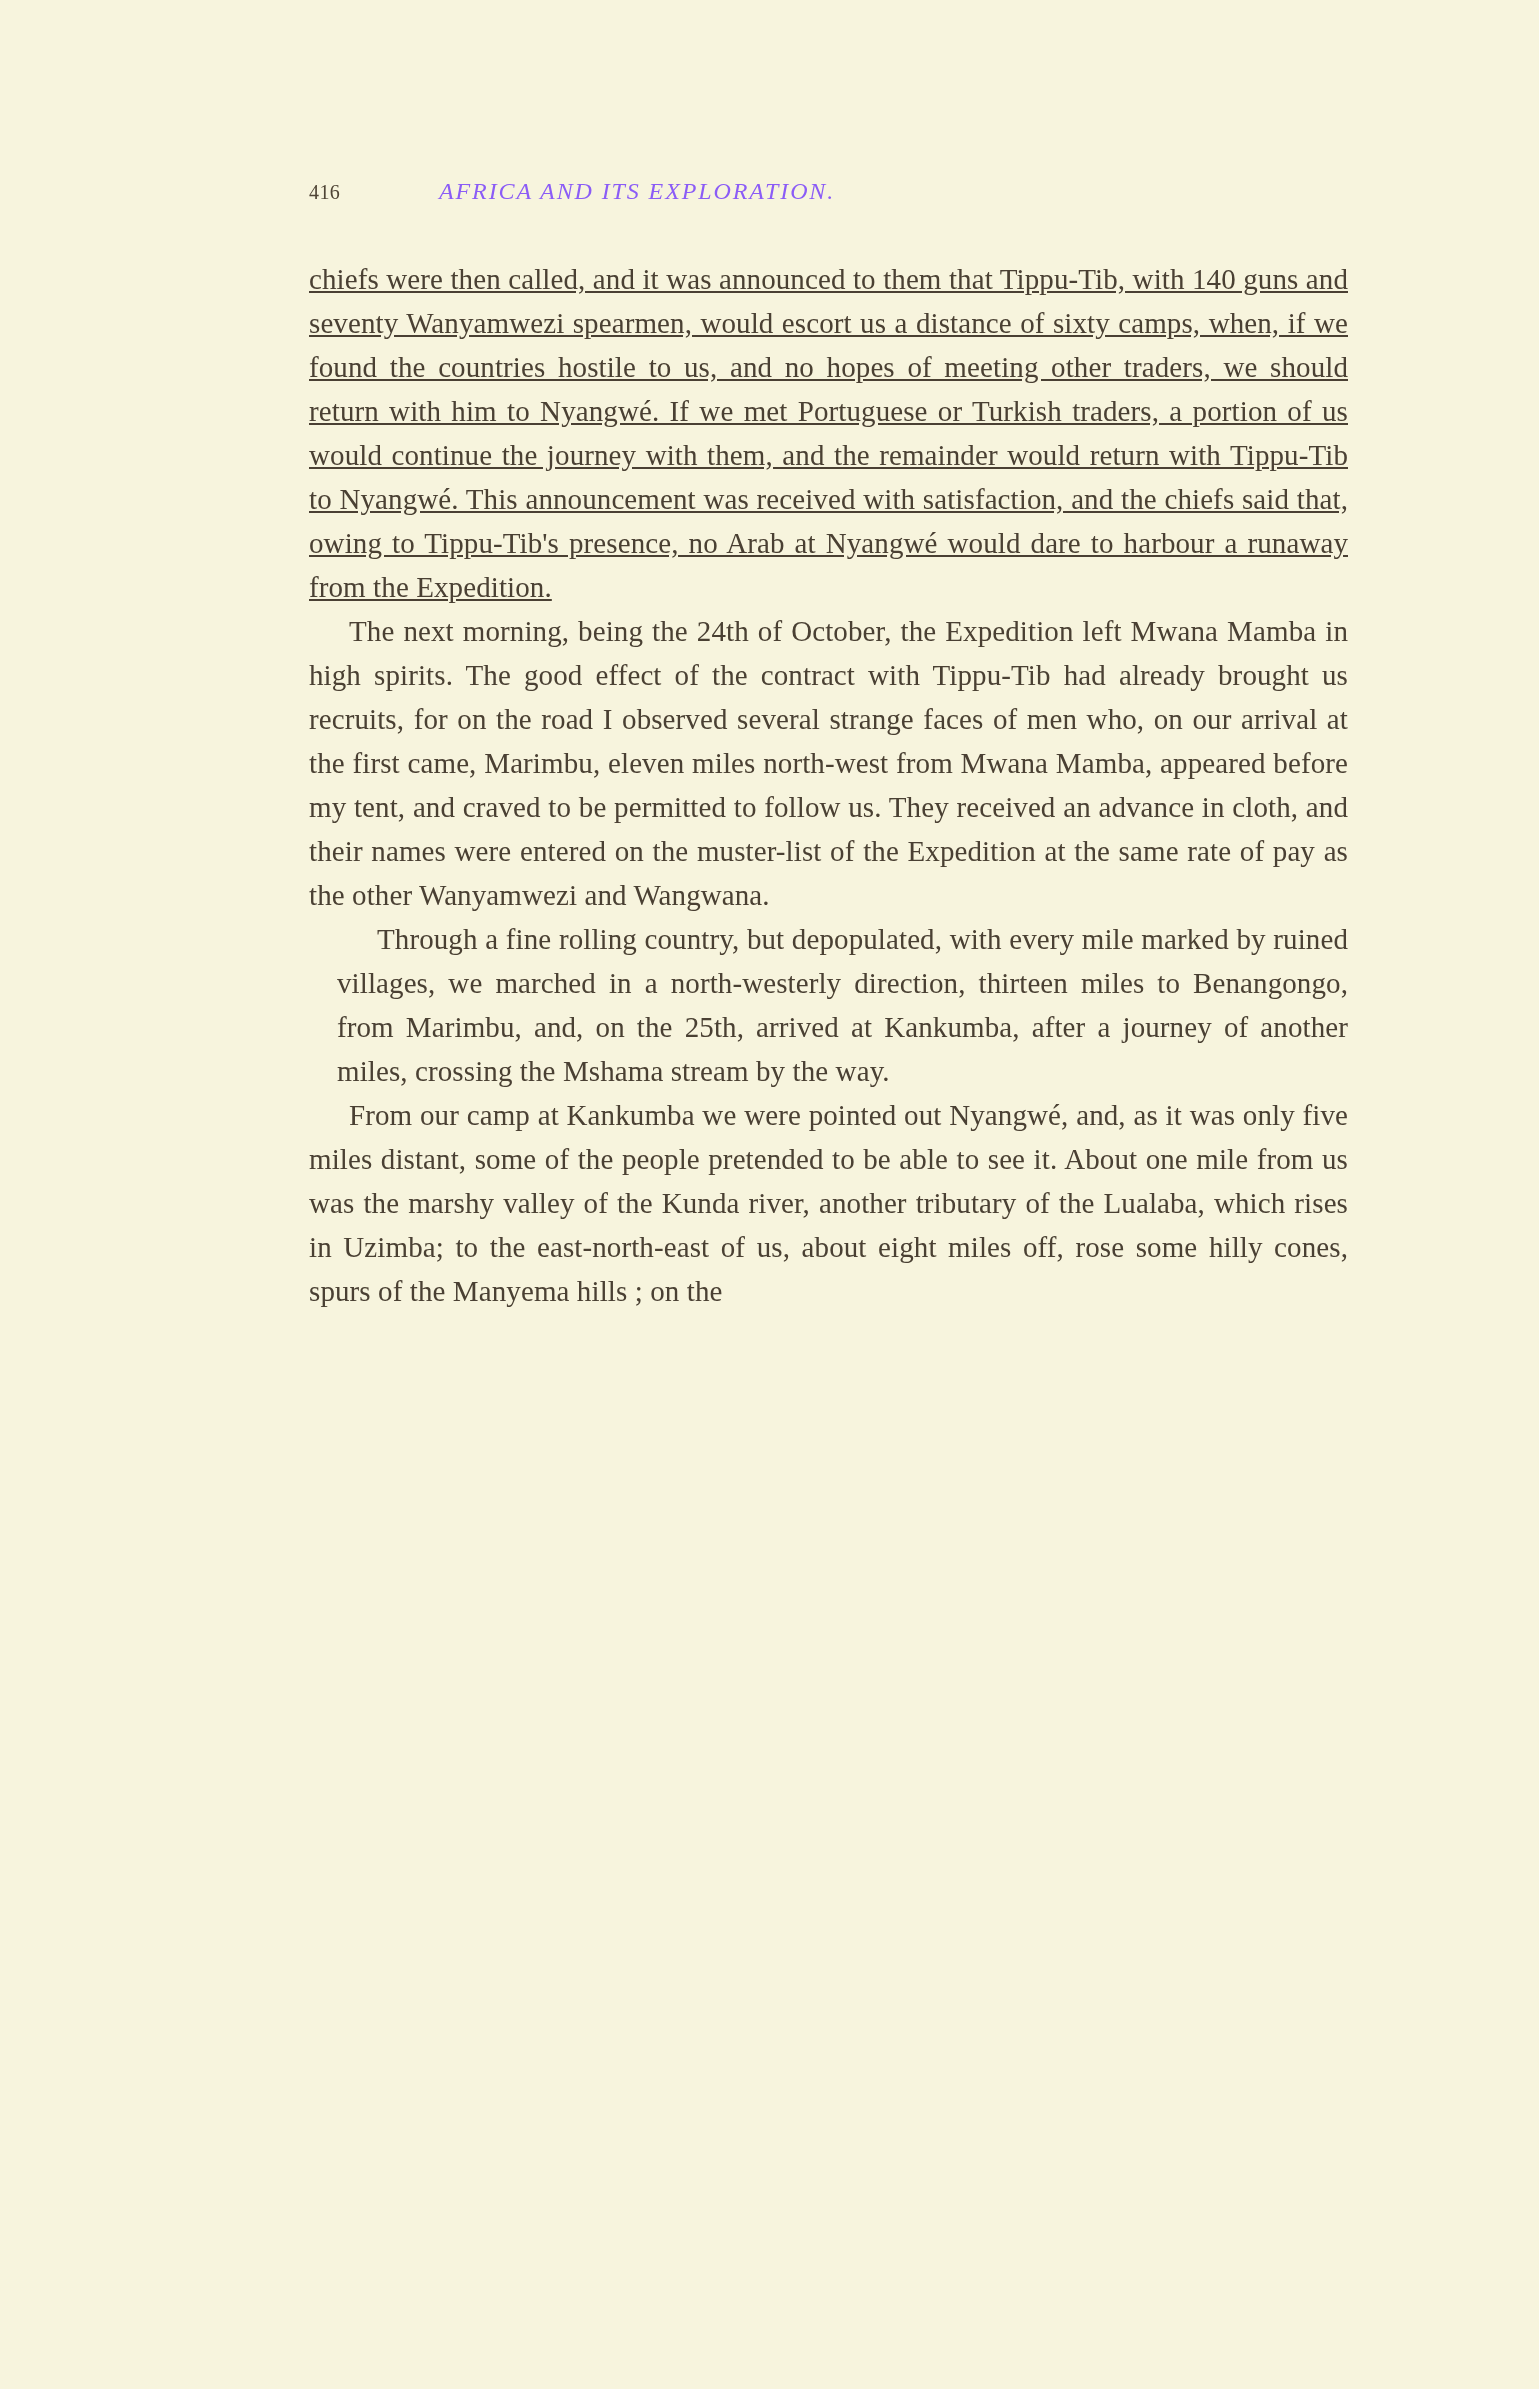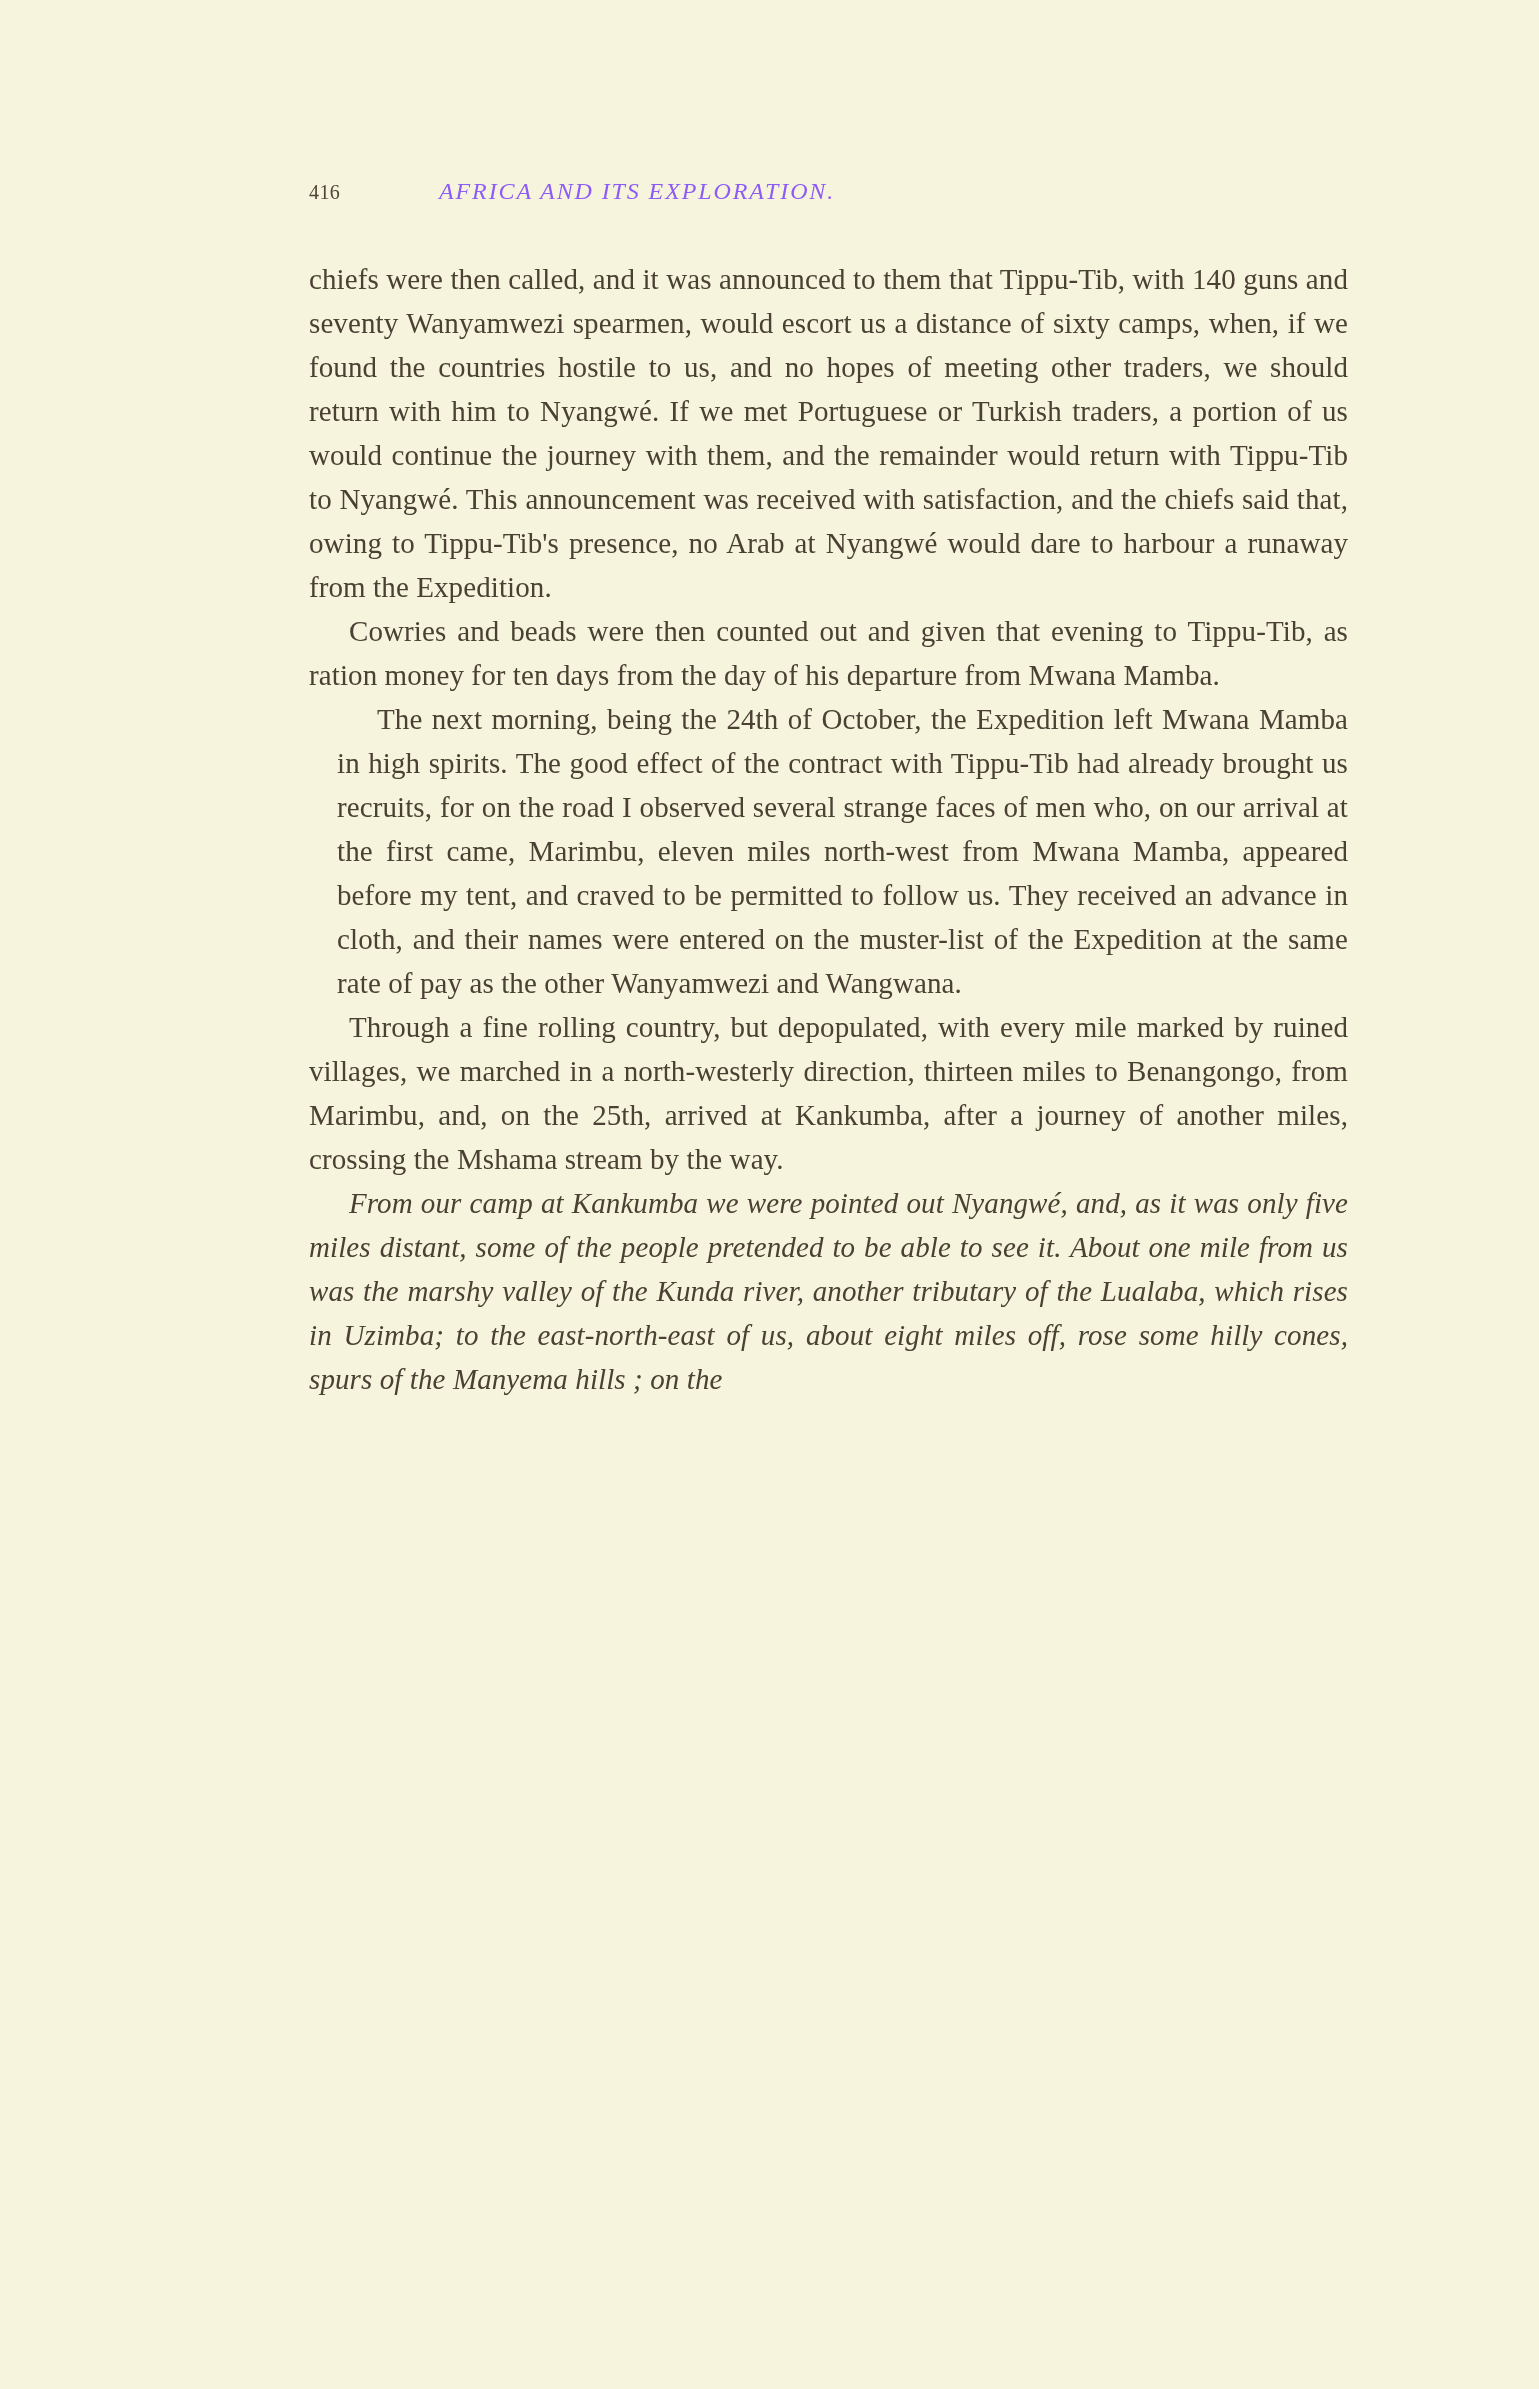--- a/index.html
+++ b/index.html
@@ -53,41 +53,40 @@
     hyphens: none;
   }
   .body-text p {
     margin: 0;
     text-indent: 40px;
   }
   .body-text p.no-indent {
     text-indent: 0;
   }
   
-  .body-text p:nth-child(1) { letter-spacing: 0.1px; }
+  .body-text p:nth-child(1) { letter-spacing: 0.1px; text-decoration: underline; }
   .body-text p:nth-child(2) { letter-spacing: 0.1px; }
   .body-text p:nth-child(3) { letter-spacing: 0.1px; margin-left: 28px; }
   .body-text p:nth-child(4) { letter-spacing: 0.1px; }
   .body-text p:nth-child(5) { letter-spacing: 0.1px; font-style: italic; }
   .body-text p:nth-child(6) { letter-spacing: 0.04px; }
 </style>
 </head>
 <body>
 
 <div class="page">
   <div class="page-inner">
 
     <div class="header-line">
       <div class="folio">416</div>
       <div class="running-head">AFRICA AND ITS EXPLORATION.</div>
     </div>
 
     <div class="body-text">
       <p class="no-indent">chiefs were then called, and it was announced to them that Tippu-Tib, with 140 guns and seventy Wanyamwezi spearmen, would escort us a distance of sixty camps, when, if we found the countries hostile to us, and no hopes of meeting other traders, we should return with him to Nyangwé. If we met Portuguese or Turkish traders, a portion of us would continue the journey with them, and the remainder would return with Tippu-Tib to Nyangwé. This announcement was received with satisfaction, and the chiefs said that, owing to Tippu-Tib's presence, no Arab at Nyangwé would dare to harbour a runaway from the Expedition.</p>
-      <p>Cowries and beads were then counted out and given that evening to Tippu-Tib, as ration money for ten days from the day of his departure from Mwana Mamba.</p>
       <p>The next morning, being the 24th of October, the Expedition left Mwana Mamba in high spirits. The good effect of the contract with Tippu-Tib had already brought us recruits, for on the road I observed several strange faces of men who, on our arrival at the first came, Marimbu, eleven miles north-west from Mwana Mamba, appeared before my tent, and craved to be permitted to follow us. They received an advance in cloth, and their names were entered on the muster-list of the Expedition at the same rate of pay as the other Wanyamwezi and Wangwana.</p>
       <p>Through a fine rolling country, but depopulated, with every mile marked by ruined villages, we marched in a north-westerly direction, thirteen miles to Benangongo, from Marimbu, and, on the 25th, arrived at Kankumba, after a journey of another miles, crossing the Mshama stream by the way.</p>
       <p>From our camp at Kankumba we were pointed out Nyangwé, and, as it was only five miles distant, some of the people pretended to be able to see it. About one mile from us was the marshy valley of the Kunda river, another tributary of the Lualaba, which rises in Uzimba; to the east-north-east of us, about eight miles off, rose some hilly cones, spurs of the Manyema hills ; on the</p>
     </div>
 
   </div>
 </div>
 
 
 </body></html>

